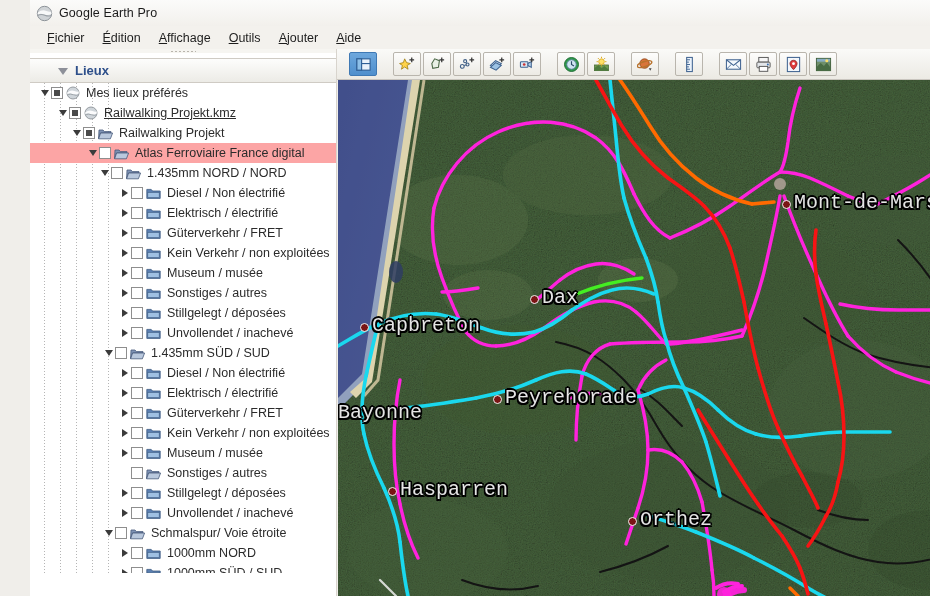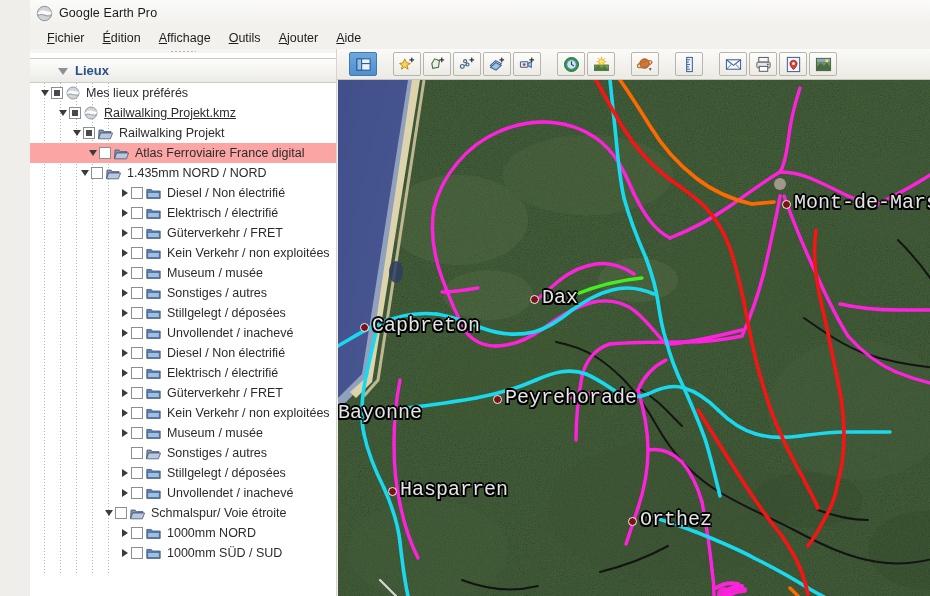--- a/index.html
+++ b/index.html
@@ -216,21 +216,21 @@
           <span class="twisty ">
             <i class="t-down"></i>
           </span>
           <span class="cbox"></span>
           <svg width="15" height="13" viewBox="0 0 15 13" class="ic">
             <path d="M1 3 L5 3 L6.4 4.6 L13 4.6 L13 6 L2.6 6 L0.6 11.6 L1 3 Z" fill="#7f93b5" stroke="#46597a" stroke-width="0.8"></path>
             <path d="M2.6 6 L14.6 6 L12.4 11.8 L0.6 11.8 Z" fill="#b9c8dd" stroke="#46597a" stroke-width="0.8"></path>
           </svg>
           <span class="label">Atlas Ferroviaire France digital</span>
         </div>
-        <div class="row" style="padding-left: 48px;">
+        <div class="row" style="padding-left: 68px;">
           <span class="twisty ">
             <i class="t-down"></i>
           </span>
           <span class="cbox"></span>
           <svg width="15" height="13" viewBox="0 0 15 13" class="ic">
             <path d="M1 3 L5 3 L6.4 4.6 L13 4.6 L13 6 L2.6 6 L0.6 11.6 L1 3 Z" fill="#7f93b5" stroke="#46597a" stroke-width="0.8"></path>
             <path d="M2.6 6 L14.6 6 L12.4 11.8 L0.6 11.8 Z" fill="#b9c8dd" stroke="#46597a" stroke-width="0.8"></path>
           </svg>
           <span class="label">1.435mm NORD / NORD</span>
         </div>
@@ -314,20 +314,31 @@
         <div class="row" style="padding-left: 88px;">
           <span class="twisty ">
             <i class="t-right"></i>
           </span>
           <span class="cbox"></span>
           <svg width="15" height="13" viewBox="0 0 15 13" class="ic">
             <path d="M0.8 2.4 L5.2 2.4 L6.6 4 L14.2 4 L14.2 11.4 L0.8 11.4 Z" fill="#5b7fb0" stroke="#3c5a82" stroke-width="0.8"></path>
             <rect x="1.8" y="5.4" width="11.4" height="5.2" fill="#9fc0e2" stroke="#3c5a82" stroke-width="0.6"></rect>
           </svg>
           <span class="label">Unvollendet / inachevé</span>
+        </div>
+        <div class="row" style="padding-left: 72px;">
+          <span class="twisty ">
+            <i class="t-down"></i>
+          </span>
+          <span class="cbox"></span>
+          <svg width="15" height="13" viewBox="0 0 15 13" class="ic">
+            <path d="M1 3 L5 3 L6.4 4.6 L13 4.6 L13 6 L2.6 6 L0.6 11.6 L1 3 Z" fill="#7f93b5" stroke="#46597a" stroke-width="0.8"></path>
+            <path d="M2.6 6 L14.6 6 L12.4 11.8 L0.6 11.8 Z" fill="#b9c8dd" stroke="#46597a" stroke-width="0.8"></path>
+          </svg>
+          <span class="label">1.435mm SÜD / SUD</span>
         </div>
         <div class="row" style="padding-left: 88px;">
           <span class="twisty ">
             <i class="t-right"></i>
           </span>
           <span class="cbox"></span>
           <svg width="15" height="13" viewBox="0 0 15 13" class="ic">
             <path d="M0.8 2.4 L5.2 2.4 L6.6 4 L14.2 4 L14.2 11.4 L0.8 11.4 Z" fill="#5b7fb0" stroke="#3c5a82" stroke-width="0.8"></path>
             <rect x="1.8" y="5.4" width="11.4" height="5.2" fill="#9fc0e2" stroke="#3c5a82" stroke-width="0.6"></rect>
           </svg>

